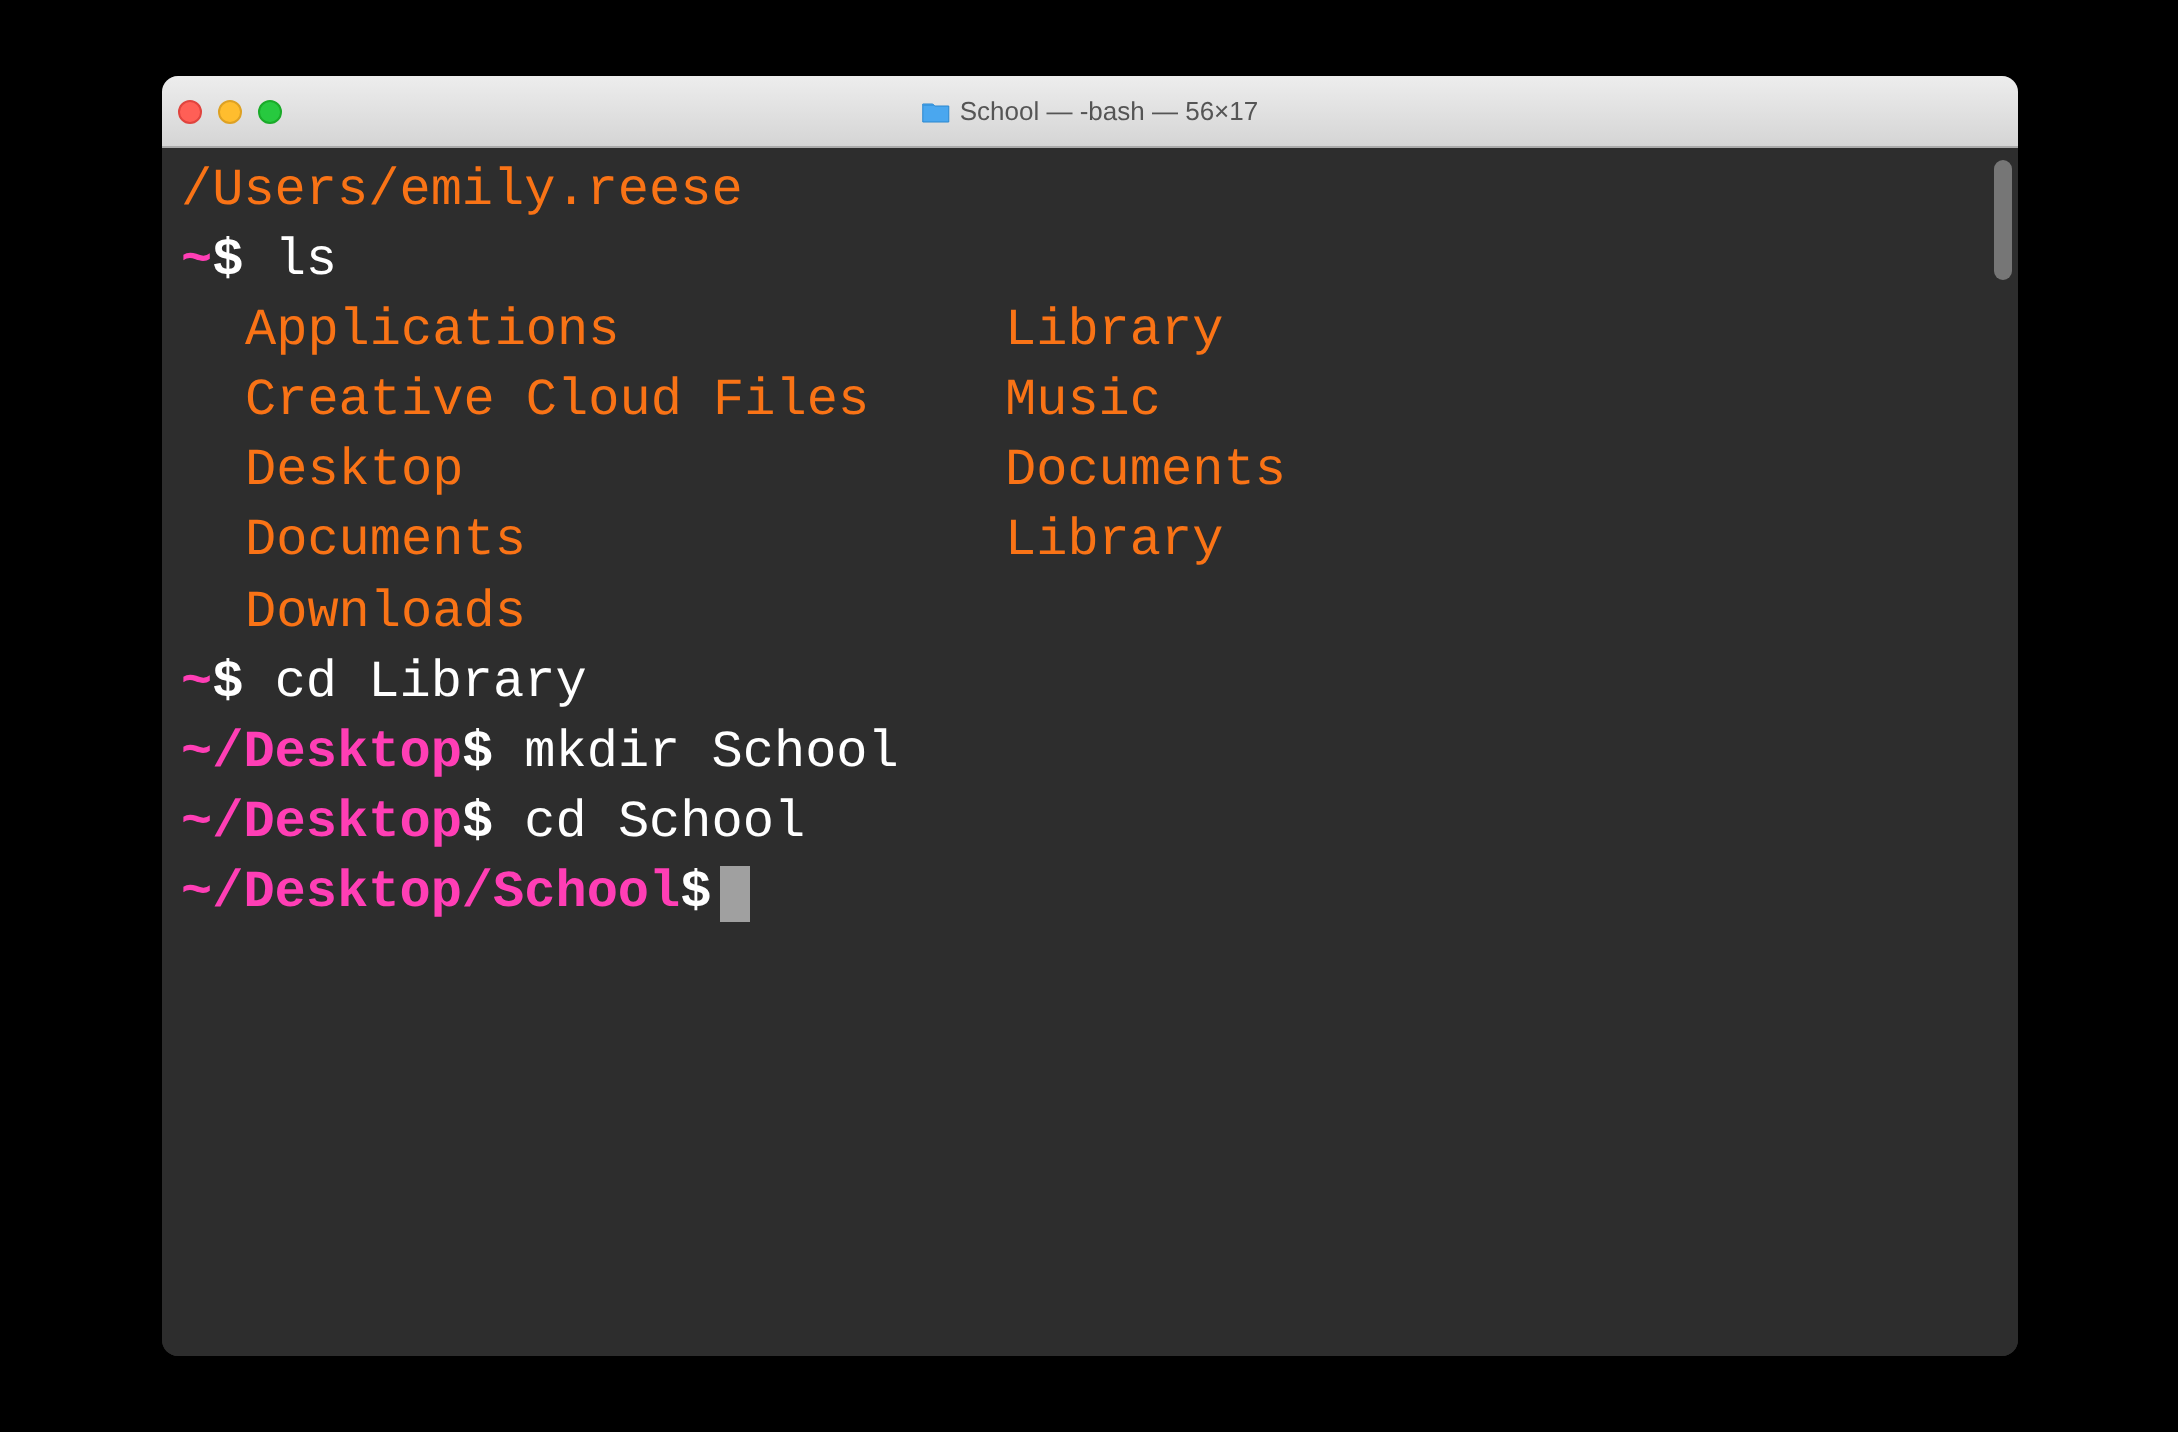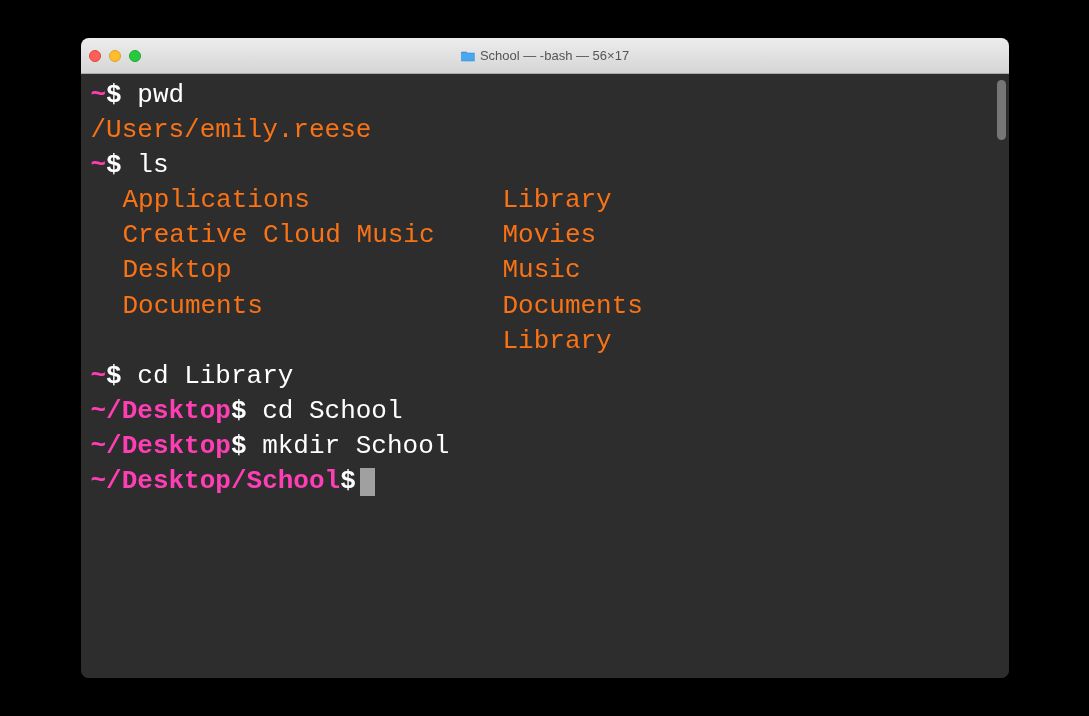--- a/index.html
+++ b/index.html
@@ -162,44 +162,43 @@
           <path d="M1 2 L6 2 L7 3 L1 3 Z" fill="#3a97df"></path>
         </svg>
       </span>
       <span>School — -bash — 56×17</span>
     </div>
   </div>
 
   <div class="terminal-body">
     <div class="scrollbar-track"></div>
 
-    <div class="term-line"><span class="prompt-path">~</span><span class="prompt-dollar">$</span><span class="cmd-text"> pwd</span></div>
 
     <div class="term-line output-text">/Users/emily.reese</div>
 
     <div class="term-line"><span class="prompt-path">~</span><span class="prompt-dollar">$</span><span class="cmd-text"> ls</span></div>
 
     <div class="ls-grid">
       <div class="ls-col ls-col-1">
         <span class="term-line output-text">Applications</span>
-        <span class="term-line output-text">Creative Cloud Music</span>
+        <span class="term-line output-text">Creative Cloud Files</span>
         <span class="term-line output-text">Desktop</span>
         <span class="term-line output-text">Documents</span>
+        <span class="term-line output-text">Downloads</span>
       </div>
       <div class="ls-col">
         <span class="term-line output-text">Library</span>
-        <span class="term-line output-text">Movies</span>
         <span class="term-line output-text">Music</span>
         <span class="term-line output-text">Documents</span>
         <span class="term-line output-text">Library</span>
       </div>
     </div>
 
     <div class="term-line"><span class="prompt-path">~</span><span class="prompt-dollar">$</span><span class="cmd-text"> cd Library</span></div>
 
+    <div class="term-line"><span class="prompt-path">~/Desktop</span><span class="prompt-dollar">$</span><span class="cmd-text"> mkdir School</span></div>
+
     <div class="term-line"><span class="prompt-path">~/Desktop</span><span class="prompt-dollar">$</span><span class="cmd-text"> cd School</span></div>
-
-    <div class="term-line"><span class="prompt-path">~/Desktop</span><span class="prompt-dollar">$</span><span class="cmd-text"> mkdir School</span></div>
 
     <div class="term-line"><span class="prompt-path">~/Desktop/School</span><span class="prompt-dollar">$</span><span class="cursor-block"></span></div>
 
   </div>
 </div>
 
 </body></html>

